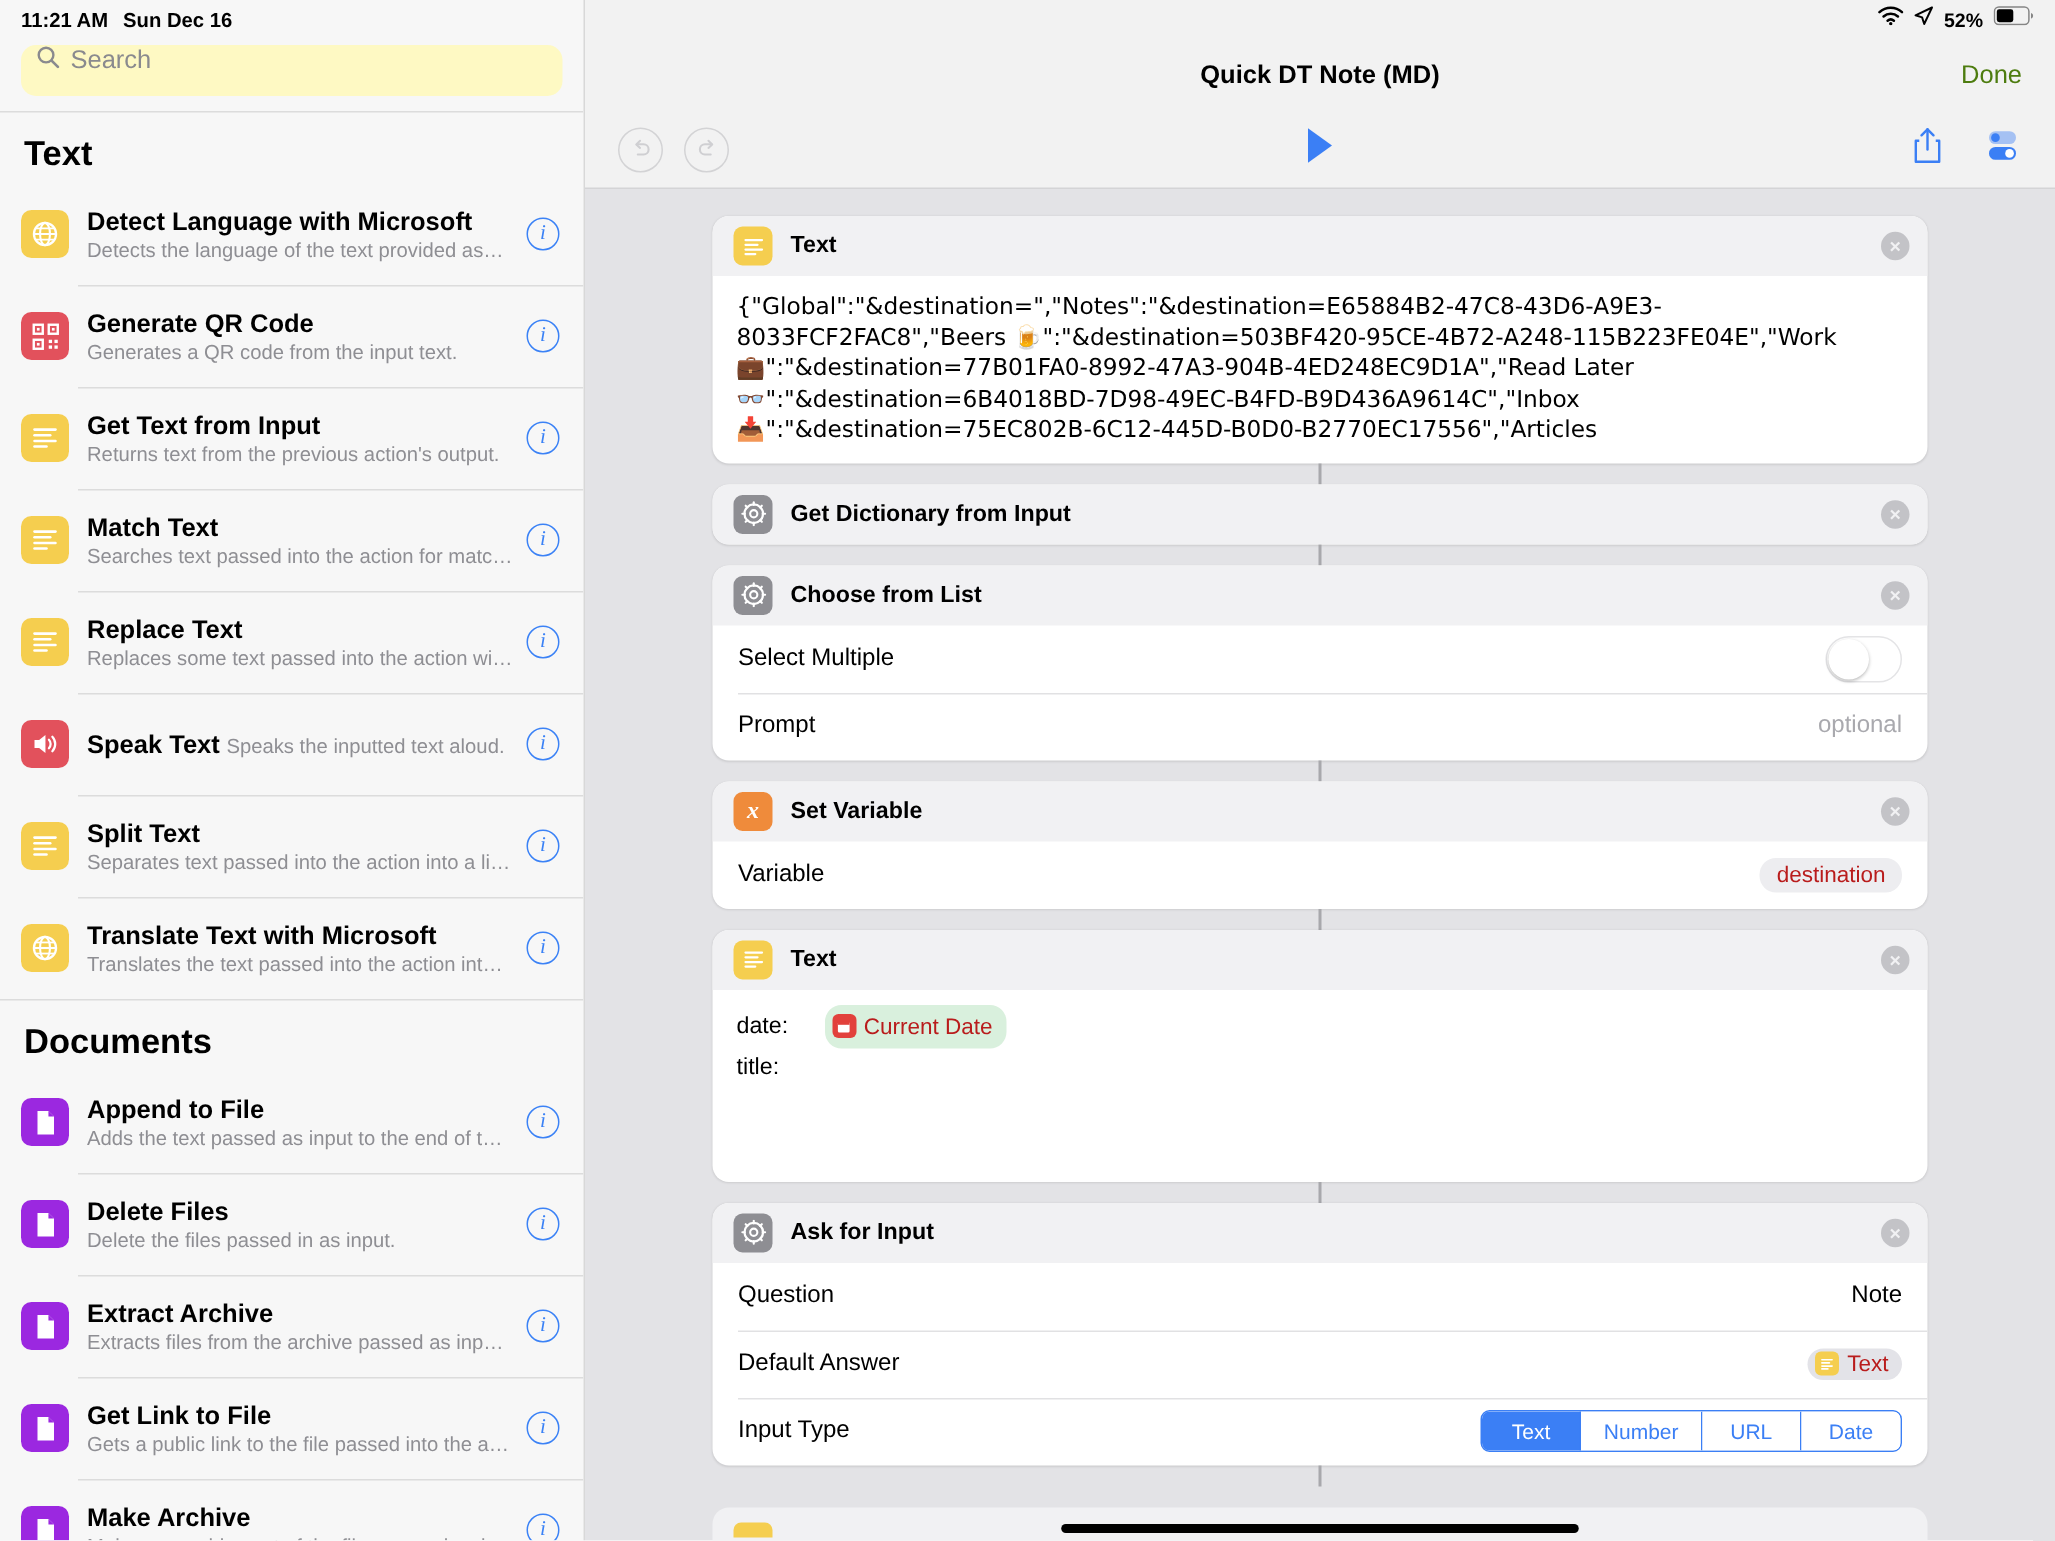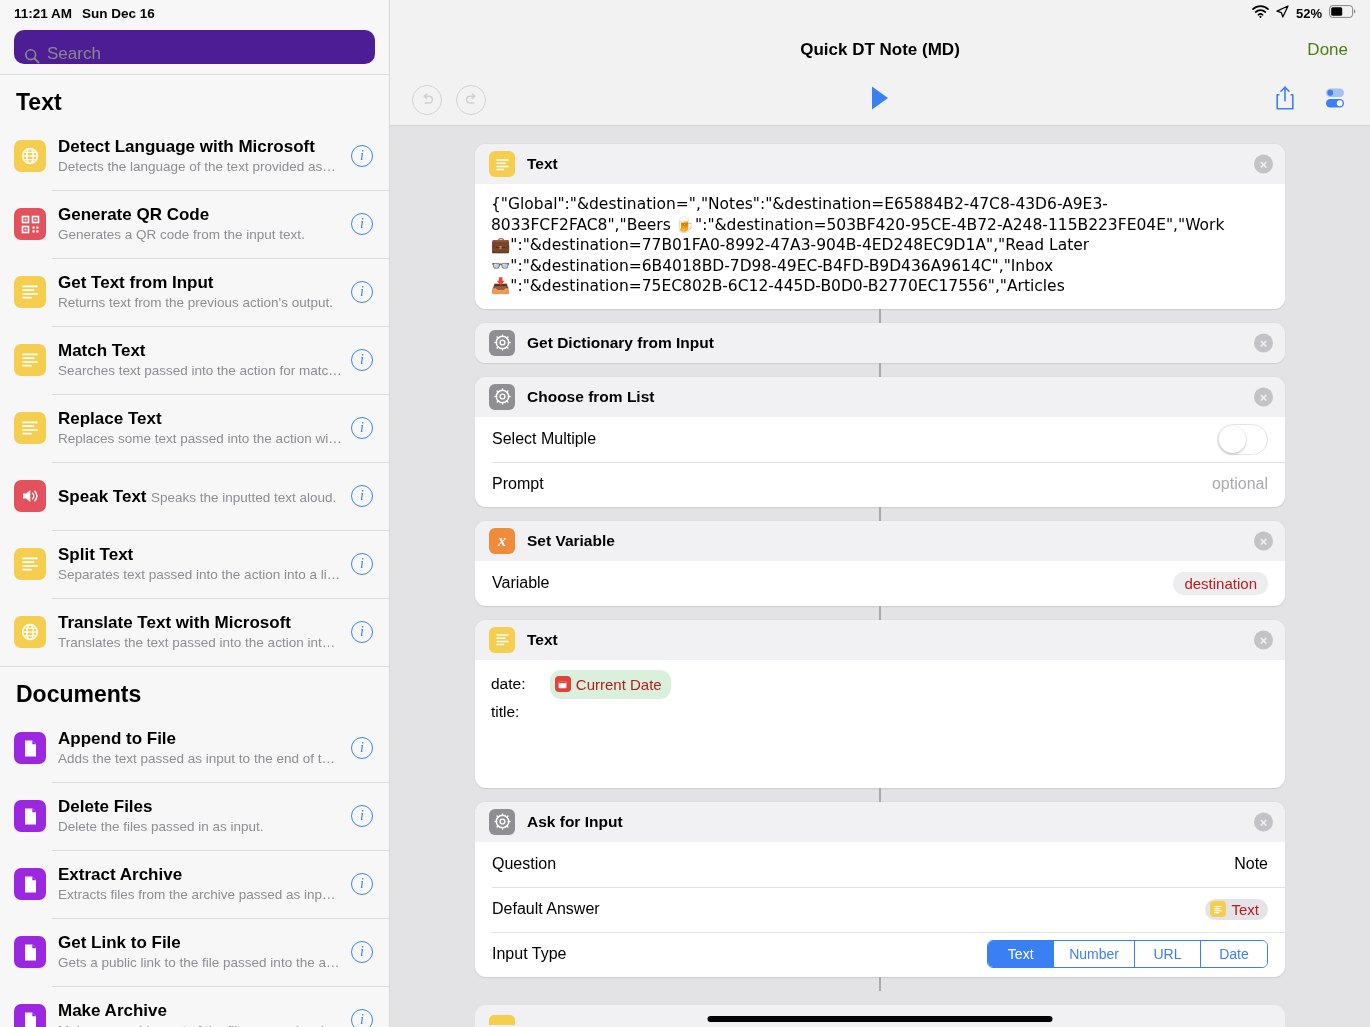--- a/index.html
+++ b/index.html
@@ -24,22 +24,22 @@
     height: 26px; flex: 0 0 26px;
     display: flex; align-items: center;
     padding: 0 14px;
     font-size: 13.5px; font-weight: bold; color: #000;
   }
   .status-time { margin-right: 10px; }
   .status-date { font-weight: bold; }
 
   .search-wrap { padding: 4px 14px 10px 14px; }
   .search-box {
-    height: 34px; border-radius: 10px; background: #4c1d95;
-    display: flex; align-items: flex-end; padding: 0 10px;
+    height: 34px; border-radius: 10px; background: #fef9c3;
+    display: flex; align-items: flex-start; padding: 0 10px;
   }
   .search-icon { width: 16px; height: 16px; margin-right: 7px; flex: 0 0 16px; }
   .search-placeholder { font-size: 17px; color: #8a8a8e; }
 
   .sidebar-scroll { flex: 1; overflow: hidden; }
   .section-header {
     font-size: 23px; font-weight: bold; color: #000;
     padding: 14px 16px 6px 16px;
     border-top: 1px solid #dcdcdc;
     background: #f7f7f7;

